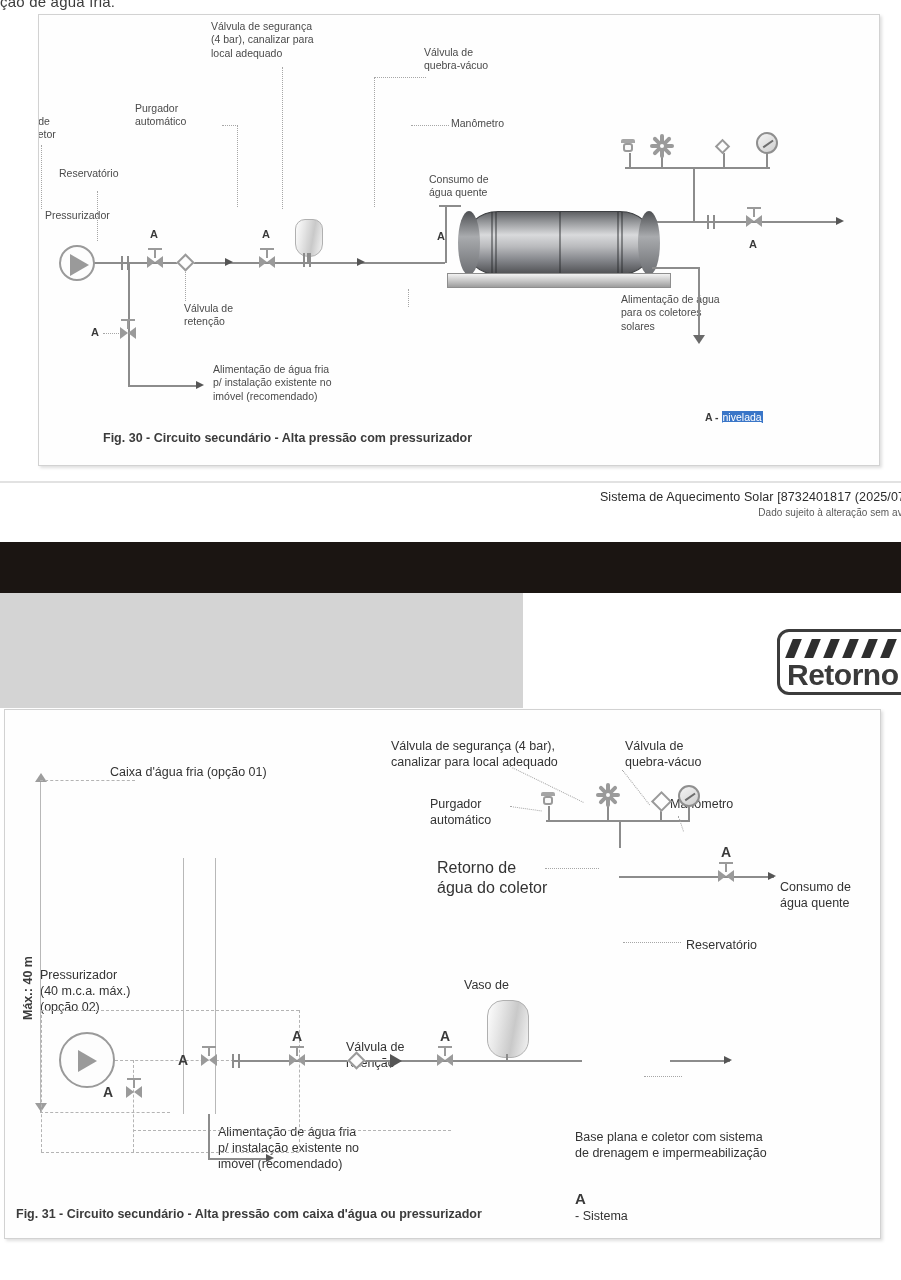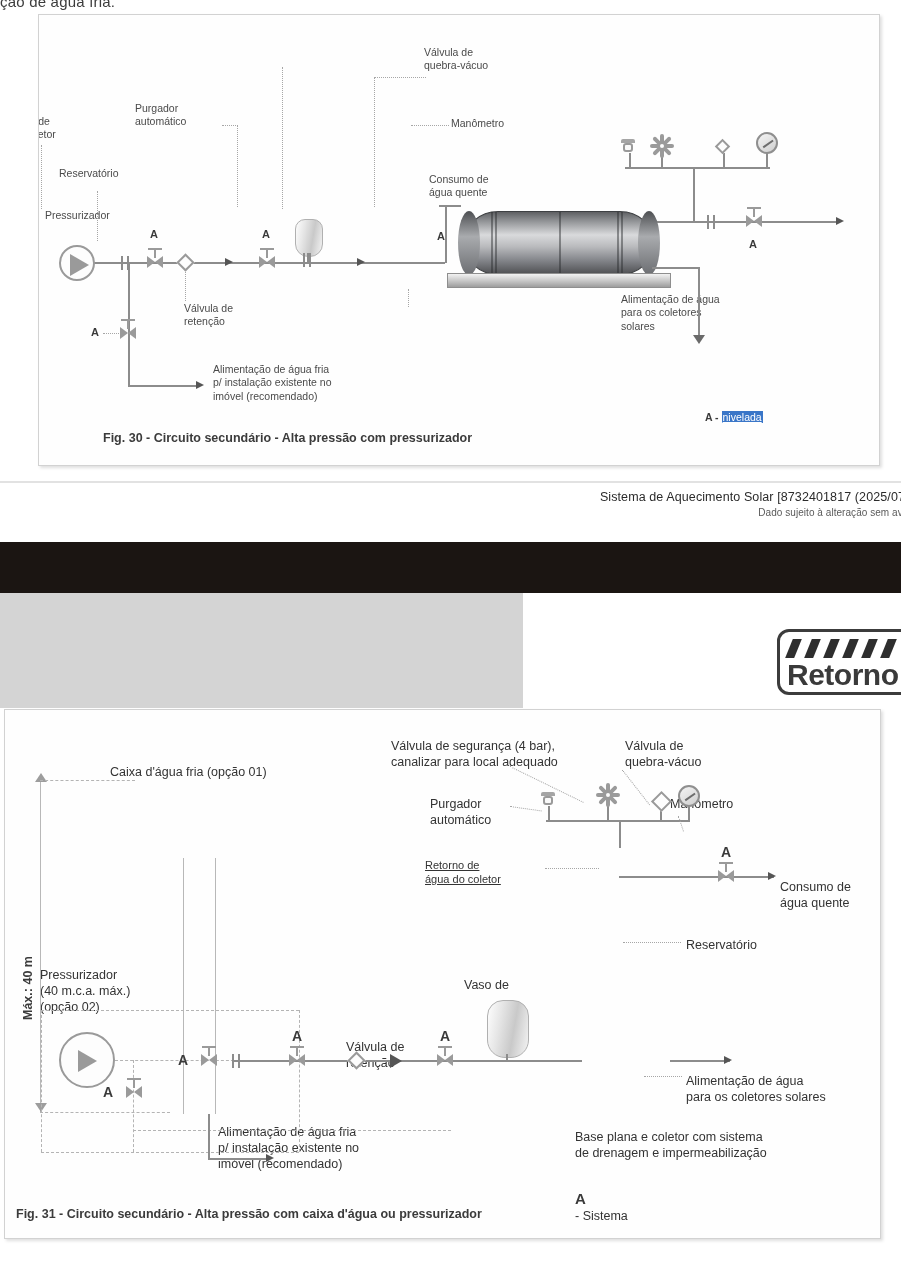--- a/index.html
+++ b/index.html
@@ -335,20 +335,23 @@
 </style>
 </head>
 <body>
 
 <div id="page">
 
   <div class="top-cut-text">ção de água fria.</div>
 
   <div class="fig-frame" id="fig30">
 
+    <div class="lbl" style="left:172px; top:5px; font-size:10.5px; width:155px;">Válvula  de  segurança
+(4 bar), canalizar  para
+local  adequado</div>
     <div class="lbl" style="left:385px; top:31px; font-size:10.5px; width:110px;">Válvula de
 quebra-vácuo</div>
     <div class="lbl" style="left:96px; top:87px; font-size:10.5px; width:86px;">Purgador
 automático</div>
     <div class="lbl" style="left:412px; top:102px; font-size:10.5px;">Manômetro</div>
     <div class="lbl" style="left:-41px; top:100px; font-size:10.5px; width:92px;">Retorno  de
 água coletor</div>
 
     <div class="lbl" style="left:20px; top:152px; font-size:10.5px;">Reservatório</div>
     <div class="lbl" style="left:390px; top:158px; font-size:10.5px; width:95px;">Consumo  de
@@ -498,33 +501,31 @@
   <div class="fig-frame" id="fig31">
 
     <div class="lbl dark" style="left:105px; top:54px; font-size:12.5px;">Caixa d'água fria (opção 01)</div>
     <div class="lbl dark" style="left:386px; top:28px; font-size:12.5px; width:240px;">Válvula de segurança (4 bar),
 canalizar para local adequado</div>
     <div class="lbl dark" style="left:620px; top:28px; font-size:12.5px; width:120px;">Válvula de
 quebra-vácuo</div>
     <div class="lbl dark" style="left:425px; top:86px; font-size:12.5px; width:100px;">Purgador
 automático</div>
     <div class="lbl dark" style="left:665px; top:86px; font-size:12.5px;">Manômetro</div>
-    <div class="lbl dark" style="left:420px; top:148px; font-size:11px; width:130px;text-decoration:underline;">Retorno de
+    <div class="lbl dark" style="left:432px; top:148px; font-size:16px; width:130px;">Retorno de
 água do coletor</div>
     <div class="lbl dark" style="left:775px; top:169px; font-size:12.5px; width:105px;">Consumo de
 água quente</div>
     <div class="lbl dark" style="left:681px; top:227px; font-size:12.5px;">Reservatório</div>
     <div class="lbl dark" style="left:459px; top:267px; font-size:12.5px;">Vaso de</div>
     <div class="lbl dark" style="left:35px; top:257px; font-size:12.5px; width:150px;">Pressurizador
 (40 m.c.a. máx.)
 (opção 02)</div>
     <div class="lbl dark" style="left:341px; top:329px; font-size:12.5px; width:90px;">Válvula de
 retenção</div>
-    <div class="lbl dark" style="left:681px; top:363px; font-size:12.5px; width:195px;">Alimentação de água
-para os coletores solares</div>
     <div class="lbl dark" style="left:570px; top:419px; font-size:12.5px; width:290px;">Base plana e coletor com sistema
 de drenagem e impermeabilização</div>
     <div class="lbl dark" style="left:213px; top:414px; font-size:12.5px; width:185px;">Alimentação de água fria
 p/ instalação existente no
 imóvel (recomendado)</div>
 
     <div class="vert-dim" style="left:16px; top:310px; font-size:12.5px;">Máx.: 40 m</div>
     <div class="pipe v" style="left:35px; top:70px; height:332px; background:#b8b8b8; width:1px;"></div>
     <div class="arrow-u" style="left:30px; top:63px; border-bottom-color:#9d9d9d;"></div>
     <div class="arrow-d" style="left:30px; top:393px; border-top-color:#9d9d9d;"></div>

